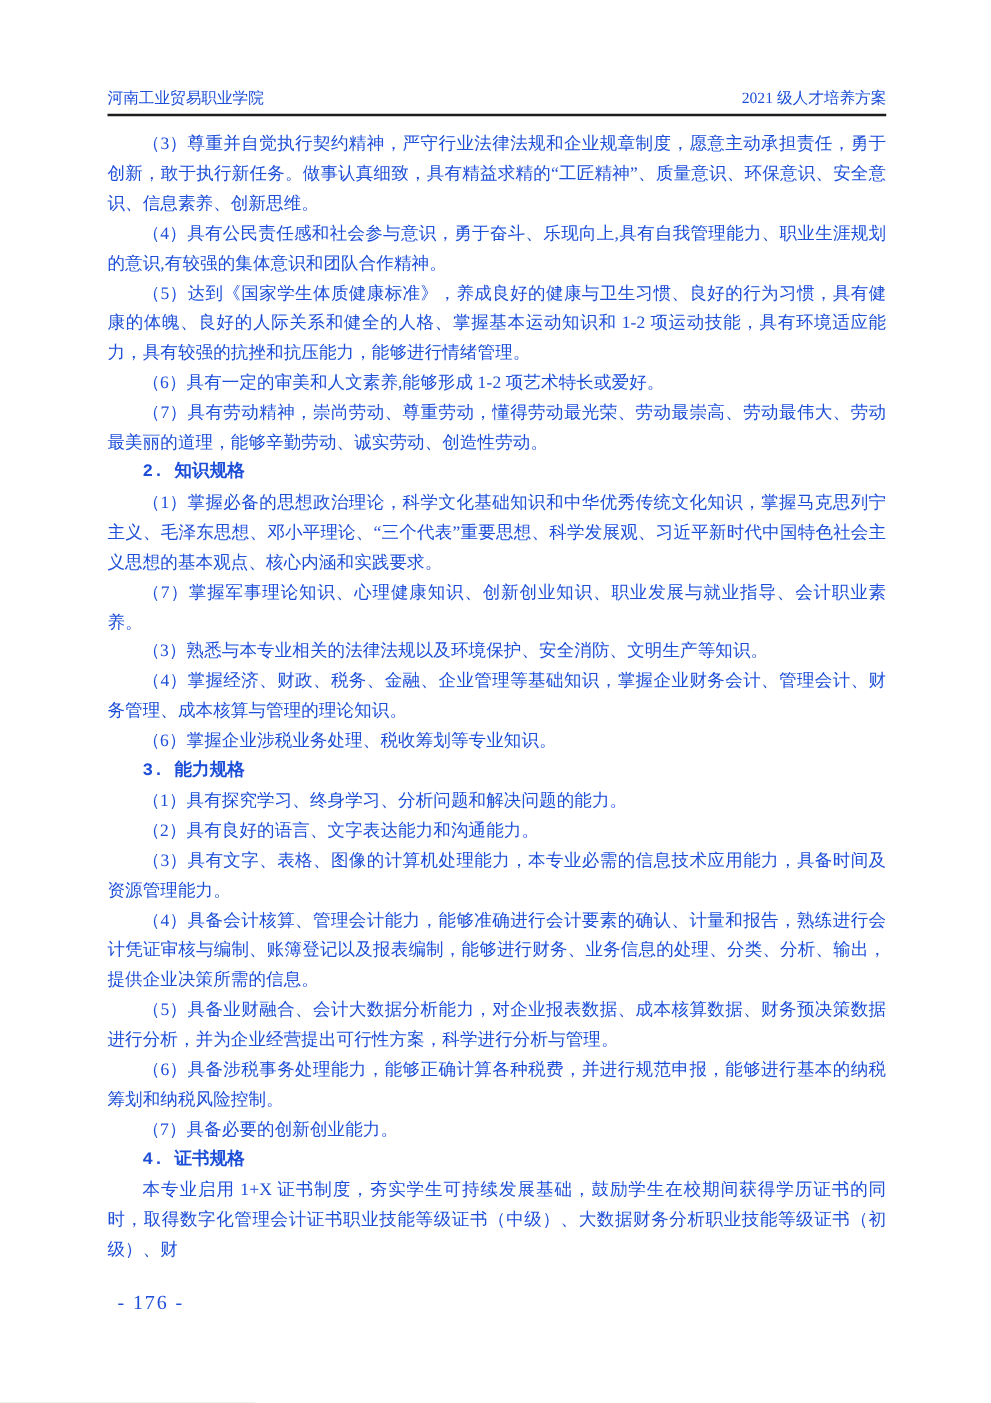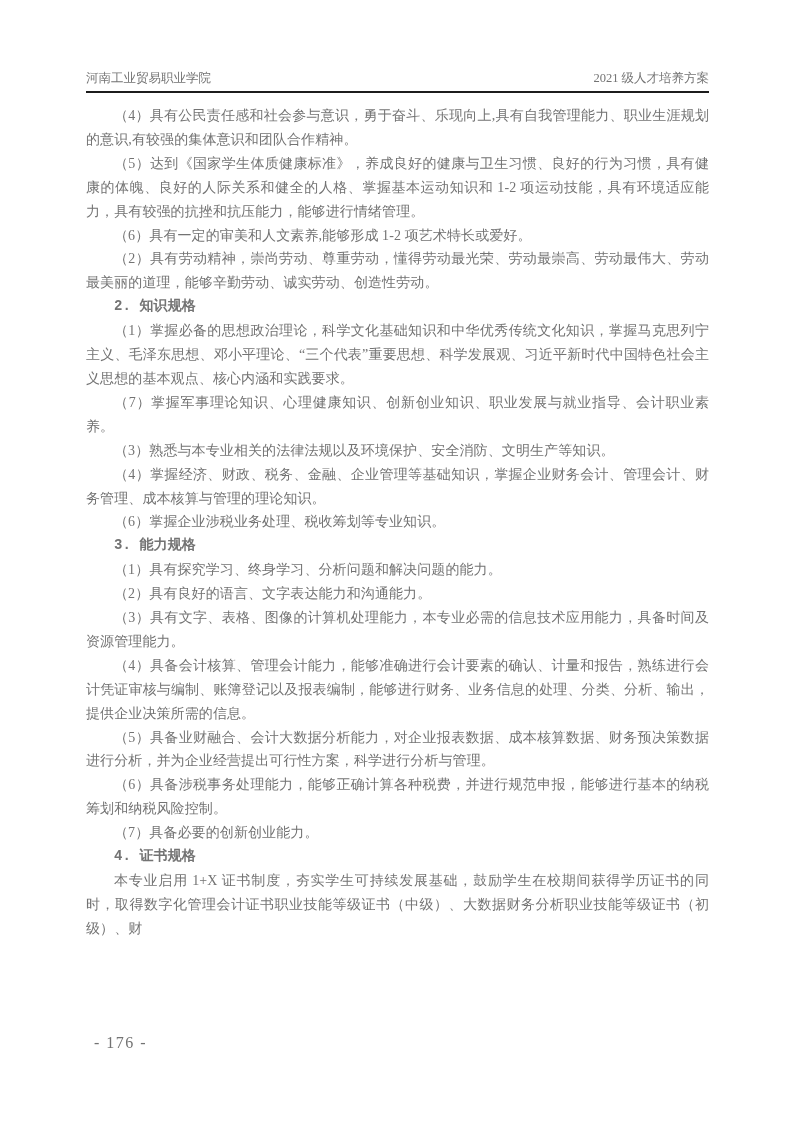--- a/index.html
+++ b/index.html
@@ -7,21 +7,21 @@
     padding: 0;
     background: #e8e8e8;
   }
   .page {
     position: relative;
     width: 793px;
     height: 1122px;
     margin: 0 auto;
     background: #ffffff;
     font-family: "Liberation Serif", "DejaVu Serif", serif;
-    color: #737373;
+    color: #1d4ed8;
     overflow: hidden;
     box-sizing: border-box;
   }
   .header {
     position: absolute;
     left: 86px;
     right: 84px;
     top: 70px;
     display: flex;
     justify-content: space-between;
@@ -66,24 +66,25 @@
 <body>
 
 <div class="page">
 
   <div class="header">
     <span class="h-left">河南工业贸易职业学院</span>
     <span class="h-right">2021 级人才培养方案</span>
   </div>
 
   <div class="body-text">
+      <p class="para body">（3）尊重并自觉执行契约精神，严守行业法律法规和企业规章制度，愿意主动承担责任，勇于创新，敢于执行新任务。做事认真细致，具有精益求精的“工匠精神”、质量意识、环保意识、安全意识、信息素养、创新思维。</p>
       <p class="para body">（4）具有公民责任感和社会参与意识，勇于奋斗、乐现向上,具有自我管理能力、职业生涯规划的意识,有较强的集体意识和团队合作精神。</p>
       <p class="para body">（5）达到《国家学生体质健康标准》，养成良好的健康与卫生习惯、良好的行为习惯，具有健康的体魄、良好的人际关系和健全的人格、掌握基本运动知识和 1-2 项运动技能，具有环境适应能力，具有较强的抗挫和抗压能力，能够进行情绪管理。</p>
       <p class="para body">（6）具有一定的审美和人文素养,能够形成 1-2 项艺术特长或爱好。</p>
-      <p class="para body">（2）具有劳动精神，崇尚劳动、尊重劳动，懂得劳动最光荣、劳动最崇高、劳动最伟大、劳动最美丽的道理，能够辛勤劳动、诚实劳动、创造性劳动。</p>
+      <p class="para body">（7）具有劳动精神，崇尚劳动、尊重劳动，懂得劳动最光荣、劳动最崇高、劳动最伟大、劳动最美丽的道理，能够辛勤劳动、诚实劳动、创造性劳动。</p>
       <p class="para heading">2. 知识规格</p>
       <p class="para body">（1）掌握必备的思想政治理论，科学文化基础知识和中华优秀传统文化知识，掌握马克思列宁主义、毛泽东思想、邓小平理论、“三个代表”重要思想、科学发展观、习近平新时代中国特色社会主义思想的基本观点、核心内涵和实践要求。</p>
       <p class="para body">（7）掌握军事理论知识、心理健康知识、创新创业知识、职业发展与就业指导、会计职业素养。</p>
       <p class="para body">（3）熟悉与本专业相关的法律法规以及环境保护、安全消防、文明生产等知识。</p>
       <p class="para body">（4）掌握经济、财政、税务、金融、企业管理等基础知识，掌握企业财务会计、管理会计、财务管理、成本核算与管理的理论知识。</p>
       <p class="para body">（6）掌握企业涉税业务处理、税收筹划等专业知识。</p>
       <p class="para heading">3. 能力规格</p>
       <p class="para body">（1）具有探究学习、终身学习、分析问题和解决问题的能力。</p>
       <p class="para body">（2）具有良好的语言、文字表达能力和沟通能力。</p>
       <p class="para body">（3）具有文字、表格、图像的计算机处理能力，本专业必需的信息技术应用能力，具备时间及资源管理能力。</p>

